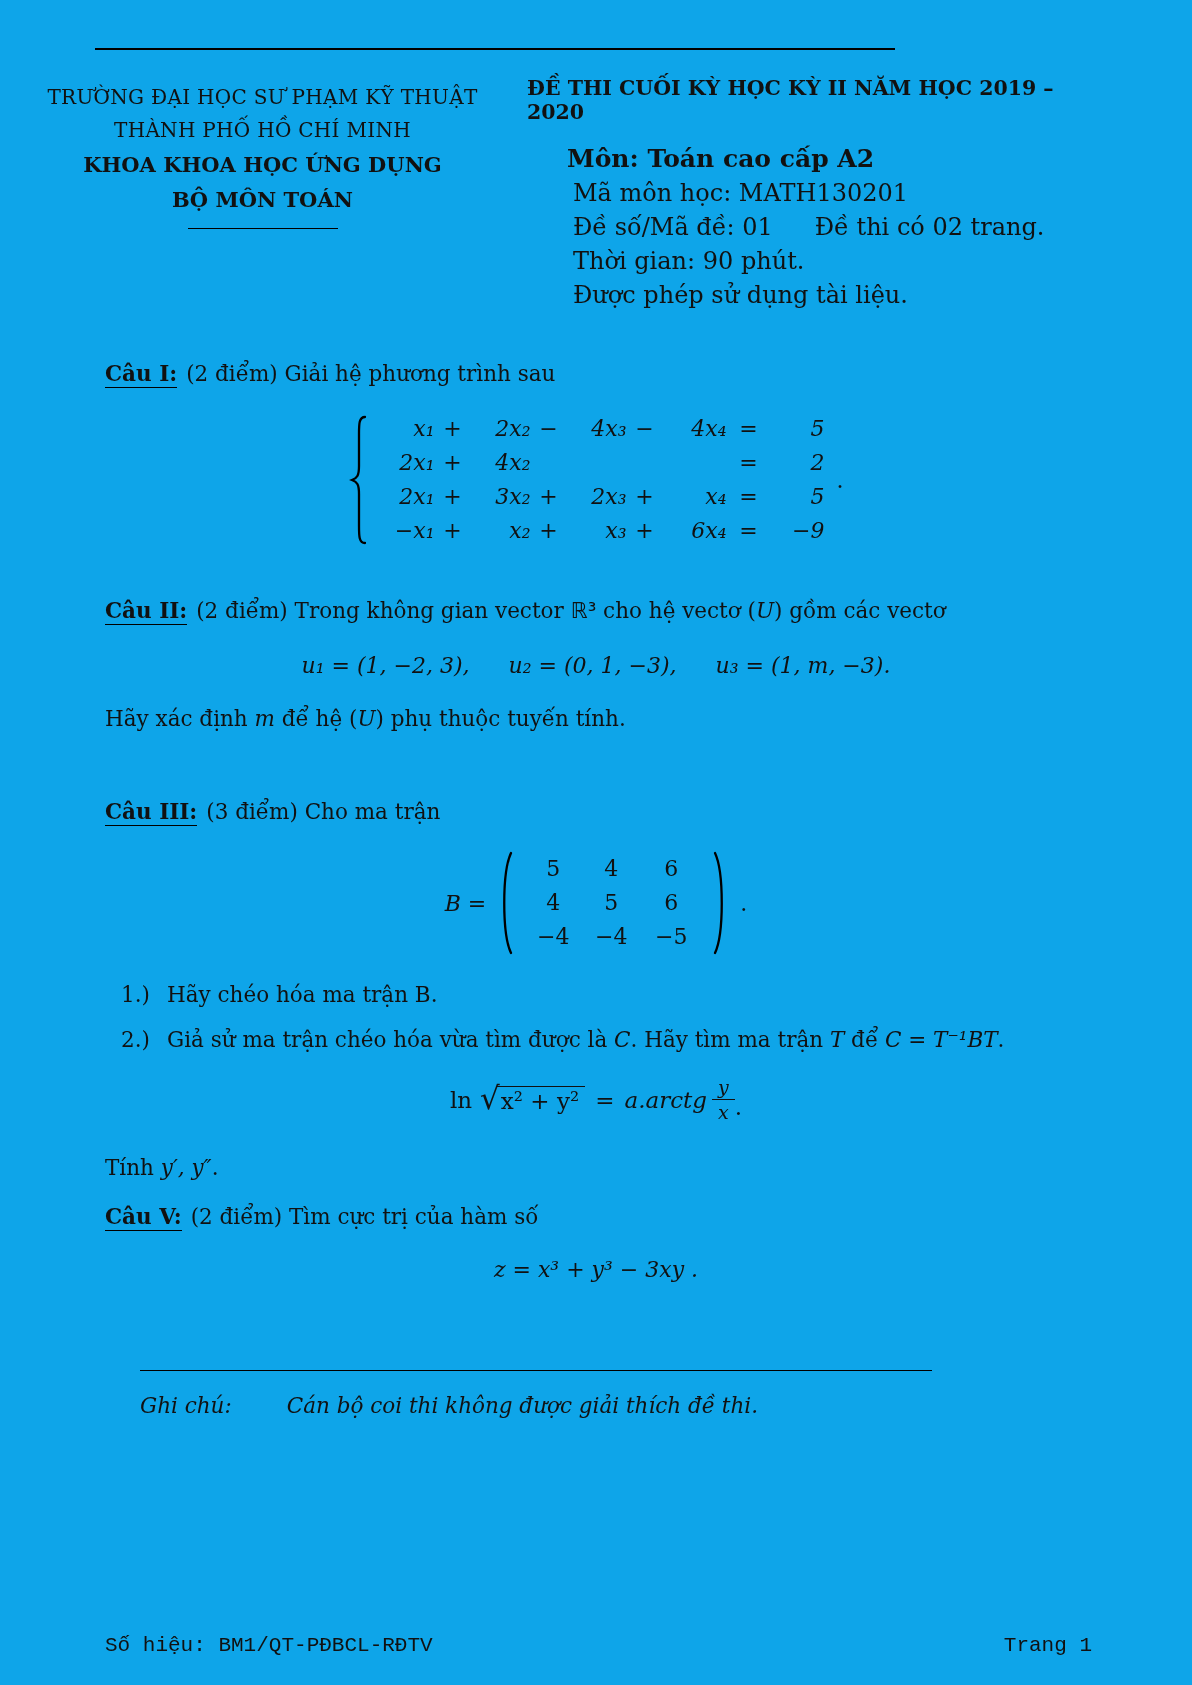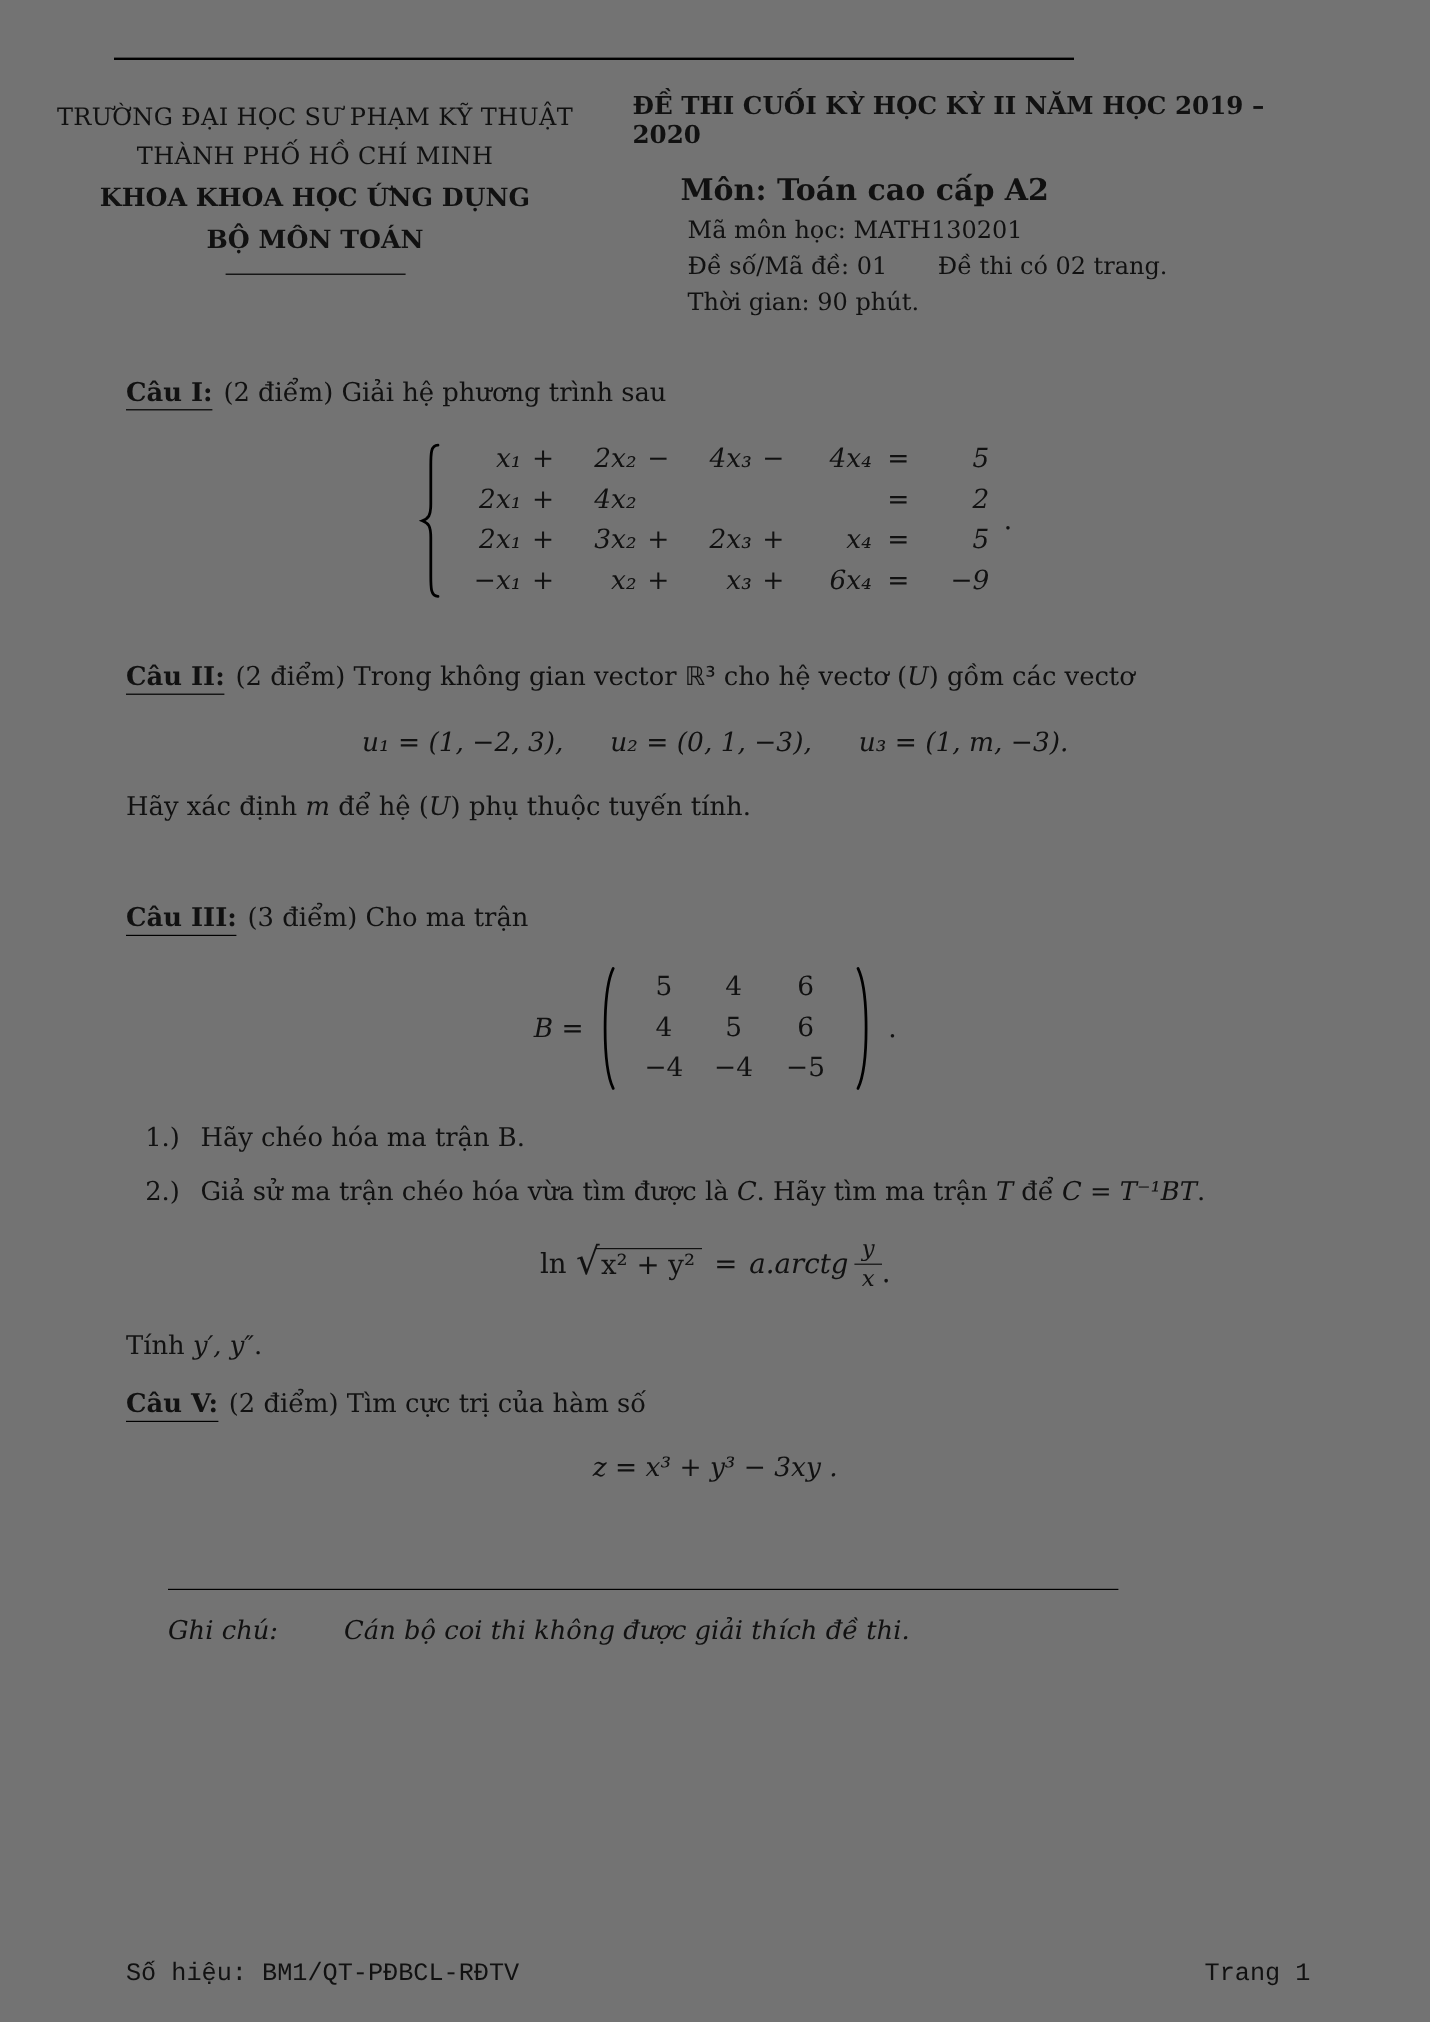--- a/index.html
+++ b/index.html
@@ -2,42 +2,42 @@
 <html><head>
 <meta charset="utf-8">
 <style>
   * { box-sizing: border-box; margin: 0; padding: 0; }
   html, body { background: #ffffff; }
   .page {
     position: relative;
     width: 1192px;
     height: 1685px;
     margin: 0 auto;
-    background: #737373;
+    background: #0ea5e9;
     color: #111;
     font-family: "DejaVu Serif", "DejaVu Sans", serif;
     font-size: 21px;
     overflow: hidden;
   }
   .top-rule {
     position: absolute;
     left: 95px; top: 48px;
     width: 800px;
     border-top: 2px solid #000;
   }
   
   .header { display: flex; padding-top: 76px; }
   .header-left { width: 445px; margin-left: 40px; text-align: center; }
   .hl-reg  { font-size: 20px; letter-spacing: 0.3px; margin-top: 9px; }
   .hl-bold { font-size: 21px; font-weight: bold; margin-top: 10px; }
   .mini-rule { width: 150px; border-top: 1.6px solid #000; margin: 16px auto 0; }
   .header-right { margin-left: 42px; width: 580px; }
   .exam-title { font-weight: bold; font-size: 20.5px; }
   .exam-subject { font-weight: bold; font-size: 25px; margin: 20px 0 4px 40px; }
-  .exam-meta { font-size: 20px; margin: 6px 0 0 46px; }
+  .exam-meta { font-size: 24px; margin: 6px 0 0 46px; }
   .meta-gap { margin-left: 42px; }
   
   .questions { padding: 0 105px; }
   .qhead { margin-top: 52px; font-size: 21.5px; }
   .qlabel {
     font-weight: bold;
     border-bottom: 1.8px solid #000;
     padding-bottom: 1px;
     margin-right: 9px;
     display: inline-block;
@@ -118,20 +118,21 @@
       <div class="mini-rule"></div>
     </div>
     <div class="header-right">
       <div class="exam-title">ĐỀ THI CUỐI KỲ HỌC KỲ II NĂM HỌC 2019 – 2020</div>
       <div class="exam-subject">Môn: Toán cao cấp A2</div>
       <div class="exam-meta">Mã môn học: MATH130201</div>
       <div class="exam-meta">
         <span>Đề số/Mã đề: 01</span><span class="meta-gap">Đề thi có 02 trang.</span>
       </div>
       <div class="exam-meta">Thời gian: 90 phút.</div>
+      <div class="exam-meta">Được phép sử dụng tài liệu.</div>
     </div>
   </div>
 
   <div class="questions">
 
     <p class="qhead">
       <span class="qlabel">Câu I:</span><span>(2 điểm) Giải hệ phương trình sau</span>
     </p>
     <div class="system-wrap">
       <svg class="brace-svg" width="20" height="132" viewBox="0 0 20 132">

